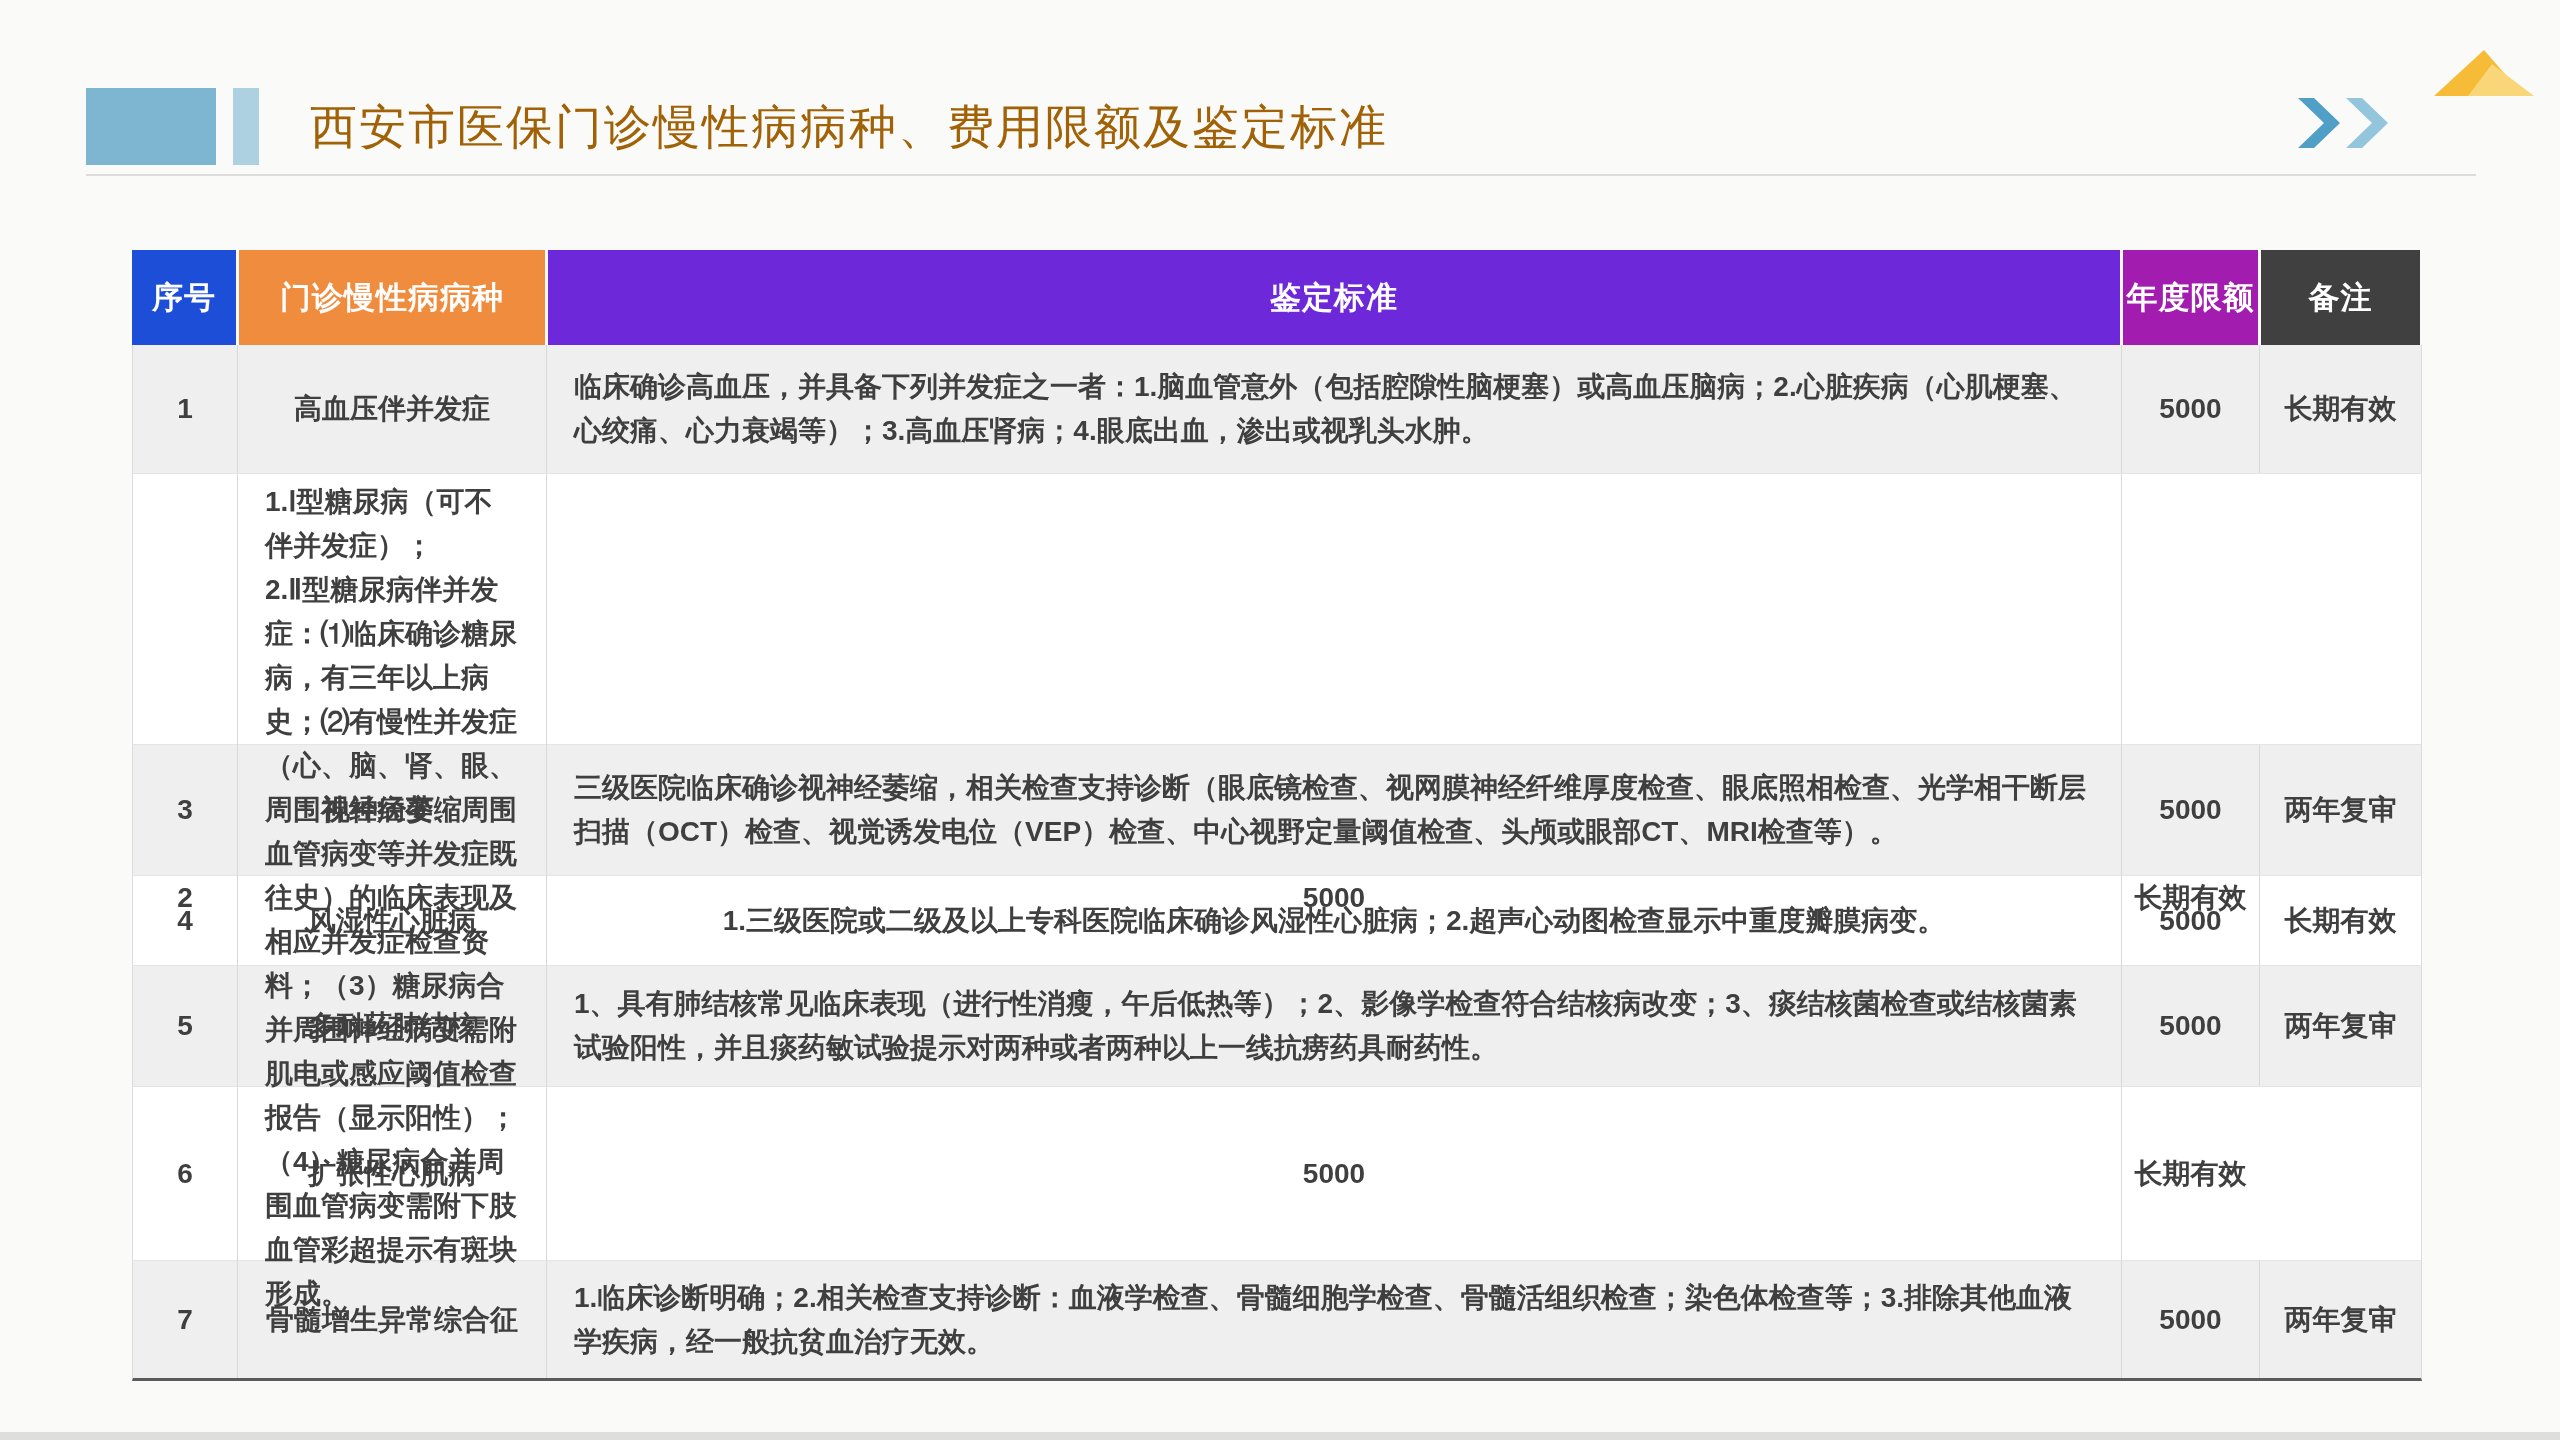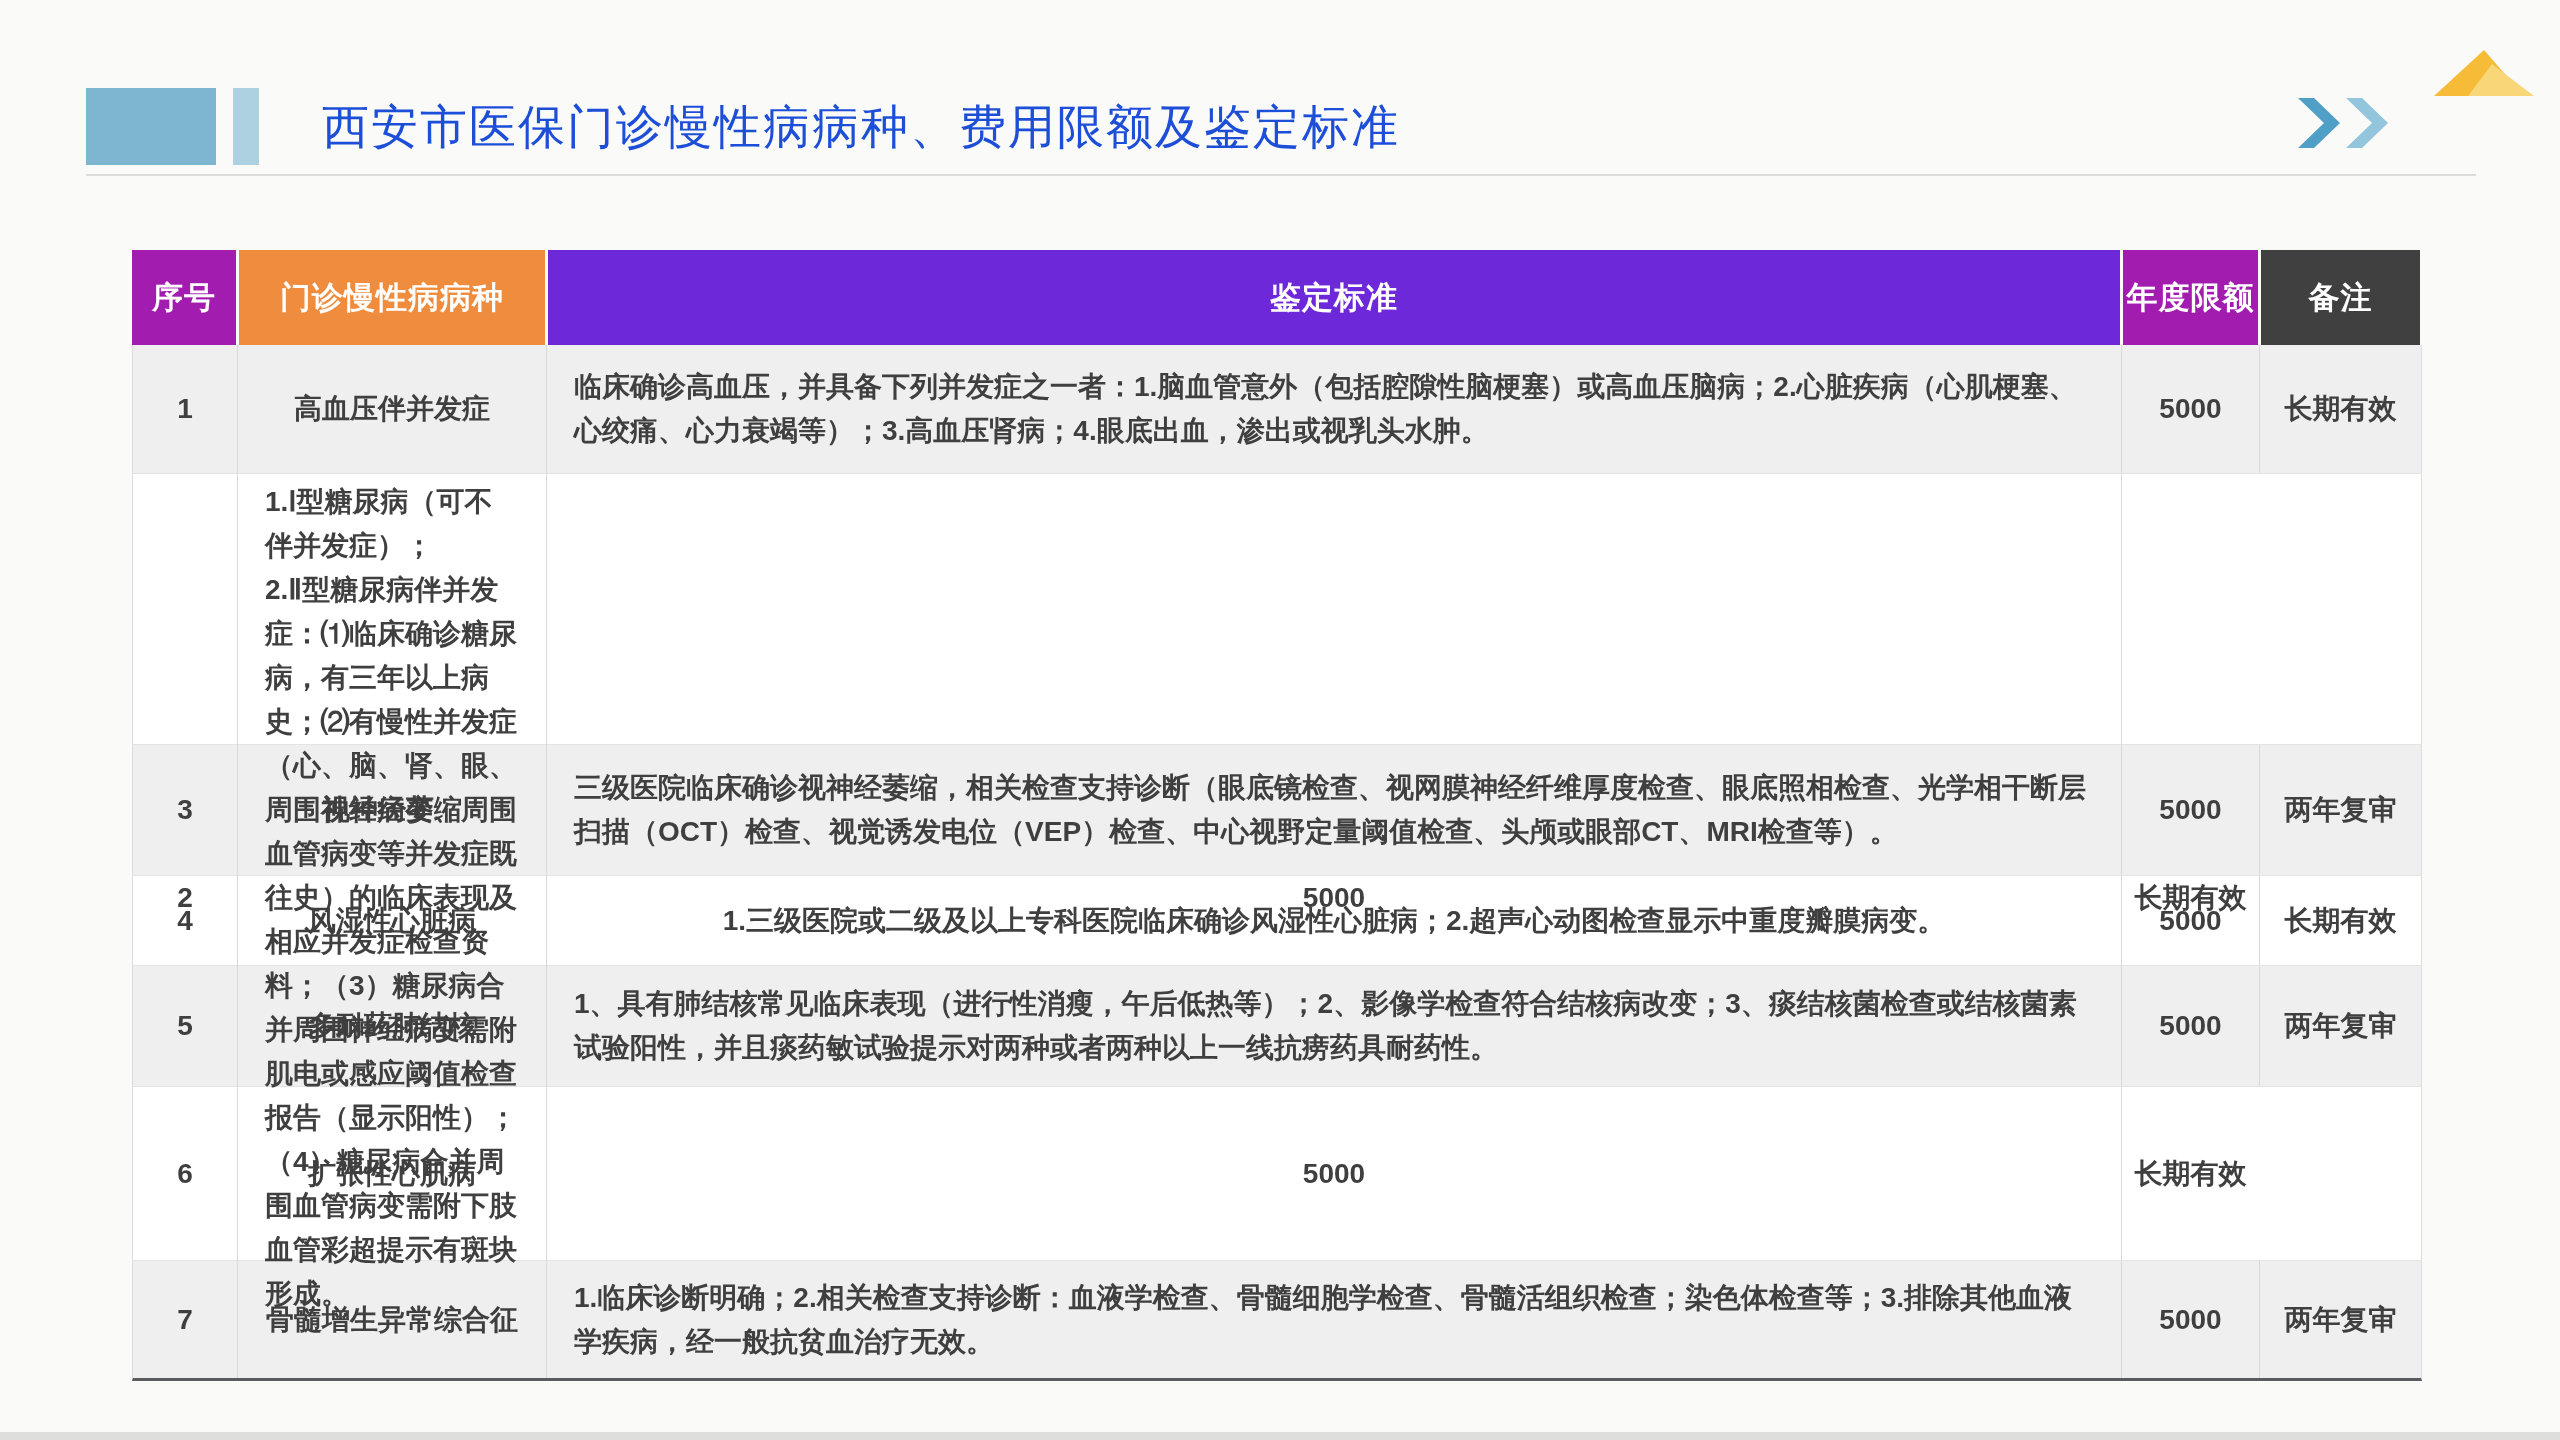--- a/index.html
+++ b/index.html
@@ -16,23 +16,23 @@
   
   .deco-rect-big {
     position: absolute; left: 86px; top: 88px;
     width: 130px; height: 77px; background: #7eb5d1;
   }
   .deco-rect-small {
     position: absolute; left: 233px; top: 88px;
     width: 26px; height: 77px; background: #aed1e2;
   }
   .page-title {
-    position: absolute; left: 322px; top: 96px;
+    position: absolute; left: 310px; top: 96px;
     font-size: 47px; font-weight: 500; letter-spacing: 2px;
-    color: #1d4ed8; margin: 0; white-space: nowrap;
+    color: #a16207; margin: 0; white-space: nowrap;
   }
   .title-divider {
     position: absolute; left: 86px; top: 174px;
     width: 2390px; height: 2px; background: #dcdcda;
   }
   .chevrons { position: absolute; left: 2298px; top: 98px; }
   .corner-mountain { position: absolute; left: 2434px; top: 50px; }
 
   
   .tbl {
@@ -42,21 +42,21 @@
     display: grid;
     grid-template-columns: 104px 309px 1575px 138px 162px;
     width: 2288px;
   }
   .thead { height: 95px; }
   .thead .cell {
     display: flex; align-items: center; justify-content: center;
     color: #ffffff; font-size: 31px; font-weight: 700; letter-spacing: 1px;
   }
   .thead .cell + .cell { border-left: 3px solid #fafaf9; }
-  .h-no    { background: #a21caf; }
+  .h-no    { background: #1d4ed8; }
   .h-dis   { background: #f08c3e; }
   .h-std   { background: #6d28d9; }
   .h-limit { background: #a21caf; }
   .h-note  { background: #404040; }
 
   .tbody .trow {
     border-left: 1px solid #dcdcdc;
     border-right: 1px solid #dcdcdc;
     border-bottom: 1px solid #e4e4e2;
   }

